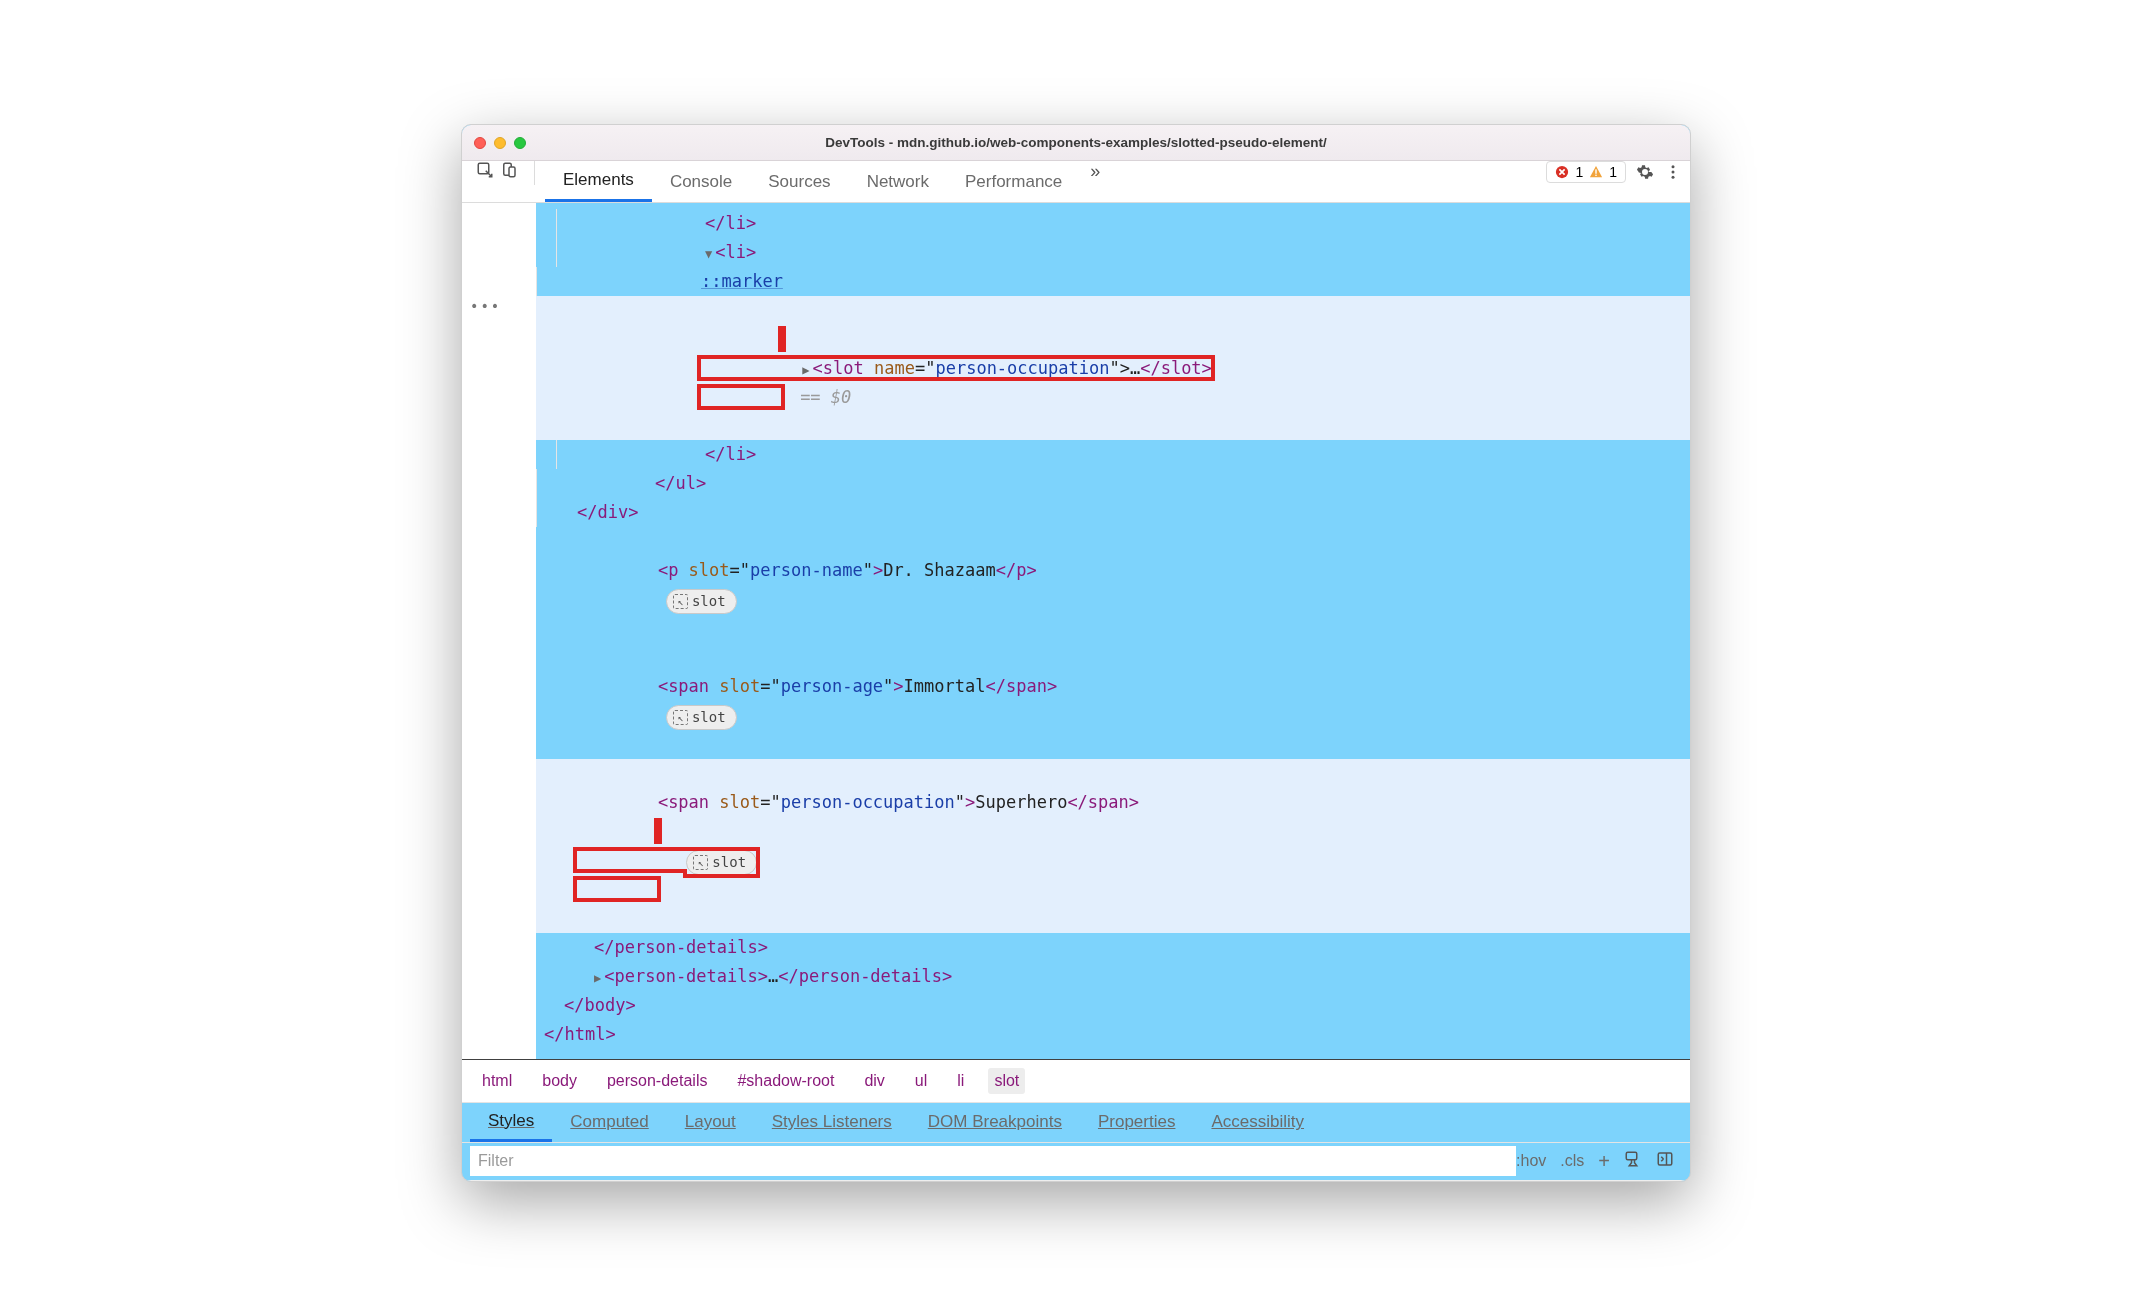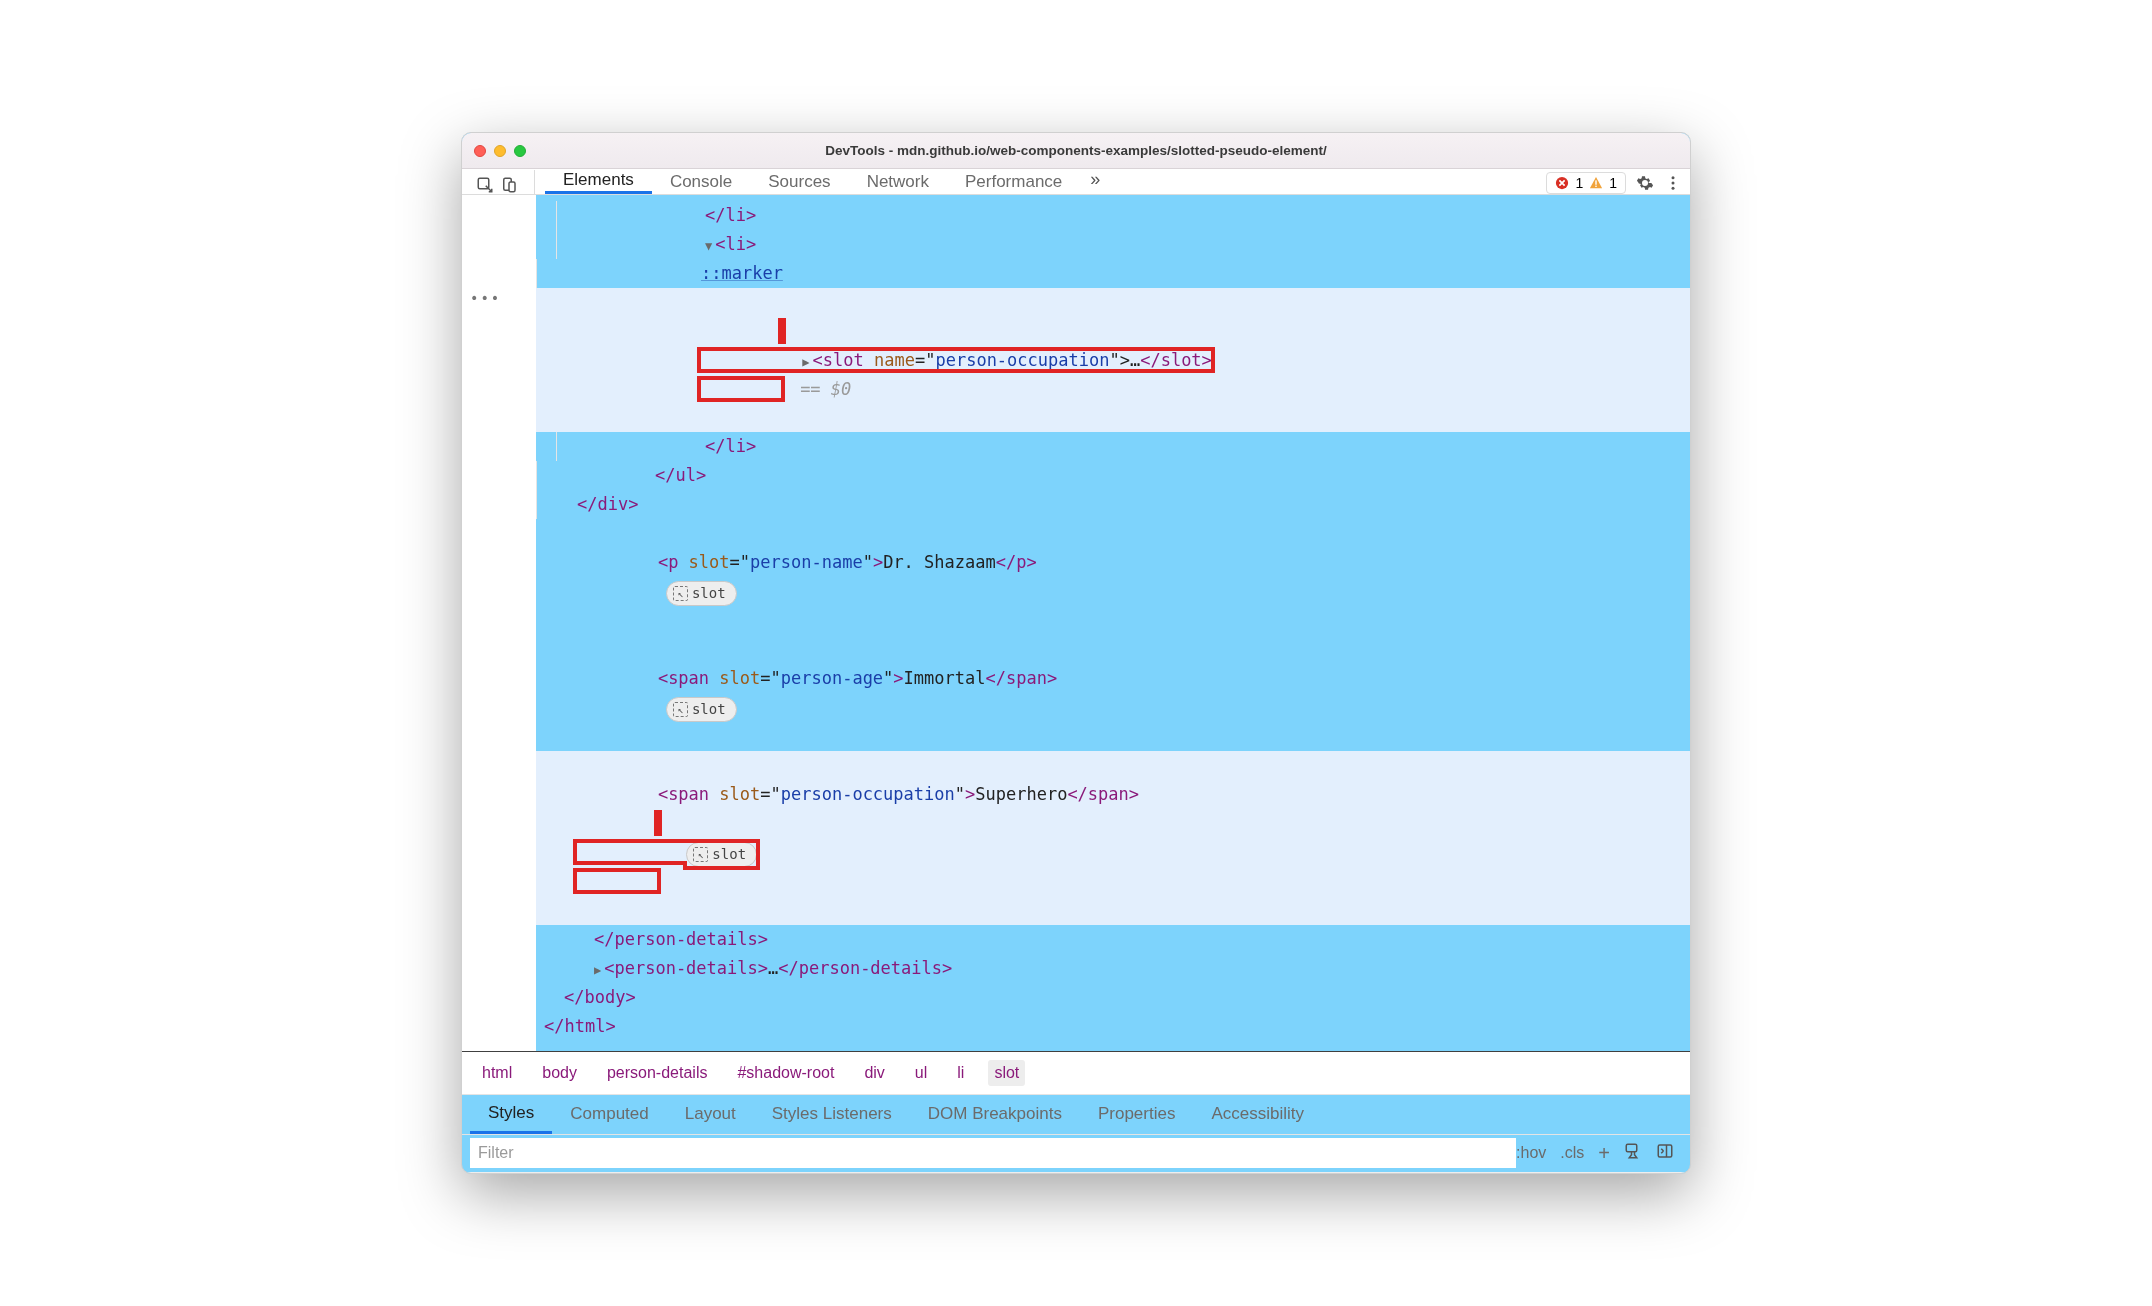--- a/index.html
+++ b/index.html
@@ -34,21 +34,21 @@
   .dot.red { background:#ff5f57; border:1px solid #e24640; }
   .dot.yellow { background:#febc2e; border:1px solid #e0a528; }
   .dot.green { background:#28c840; border:1px solid #24ad38; }
   .title {
     position: absolute; left: 0; right: 0; text-align: center;
     font-size: 13.5px; font-weight: 600; color: #3a3a3a;
     pointer-events: none;
   }
   
   .toolbar {
-    display:flex; align-items:flex-end; height:26px;
+    display:flex; align-items:flex-start; height:42px;
     border-bottom:1px solid #dcdcdc; padding:0 8px;
     background:#fff;
   }
   .toolbar .group-left { display:flex; align-items:center; gap:6px; padding:0 6px; }
   .toolbar .sep { width:1px; height:24px; background:#dcdcdc; margin:0 10px; }
   .tabs { display:flex; align-items:stretch; height:100%; flex:1; }
   .tab {
     display:flex; align-items:center; padding:0 18px;
     font-size:17px; color:#6b6b6b; cursor:pointer;
   }
@@ -108,21 +108,21 @@
     display:flex; align-items:flex-start; gap:18px; padding:8px 14px;
     border-top:1px solid #404040; border-bottom:1px solid #e4e4e4;
     font-size:16px; color:#8a1a7a;
     background:#fff;
   }
   .crumb { padding:4px 6px; cursor:pointer; border-radius:3px;}
   .crumb.active { background:#ededed; color:#8a1a7a;}
   
   .subtabs {
     display:flex; align-items:center; padding:0 8px; height:40px;
-    border-bottom:1px solid #e4e4e4; color:#6b6b6b; font-size:17px;
+    border-bottom:1px solid #e4e4e4; color:#6b6b6b; font-size:17px;text-decoration:underline;
   }
   .subtab { padding:0 18px; height:100%; display:flex; align-items:center; cursor:pointer;}
   .subtab.active { color:#222; border-bottom:3px solid #1a73e8;}
   
   .filterrow {
     display:flex; align-items:center; height:38px; padding:0 8px;
     font-size:16px; color:#6b6b6b; border-bottom:1px solid #eee;
   }
   .filter-input {
     flex:1; border:none; outline:none; font-size:16px; padding:6px 8px; color:#333;

